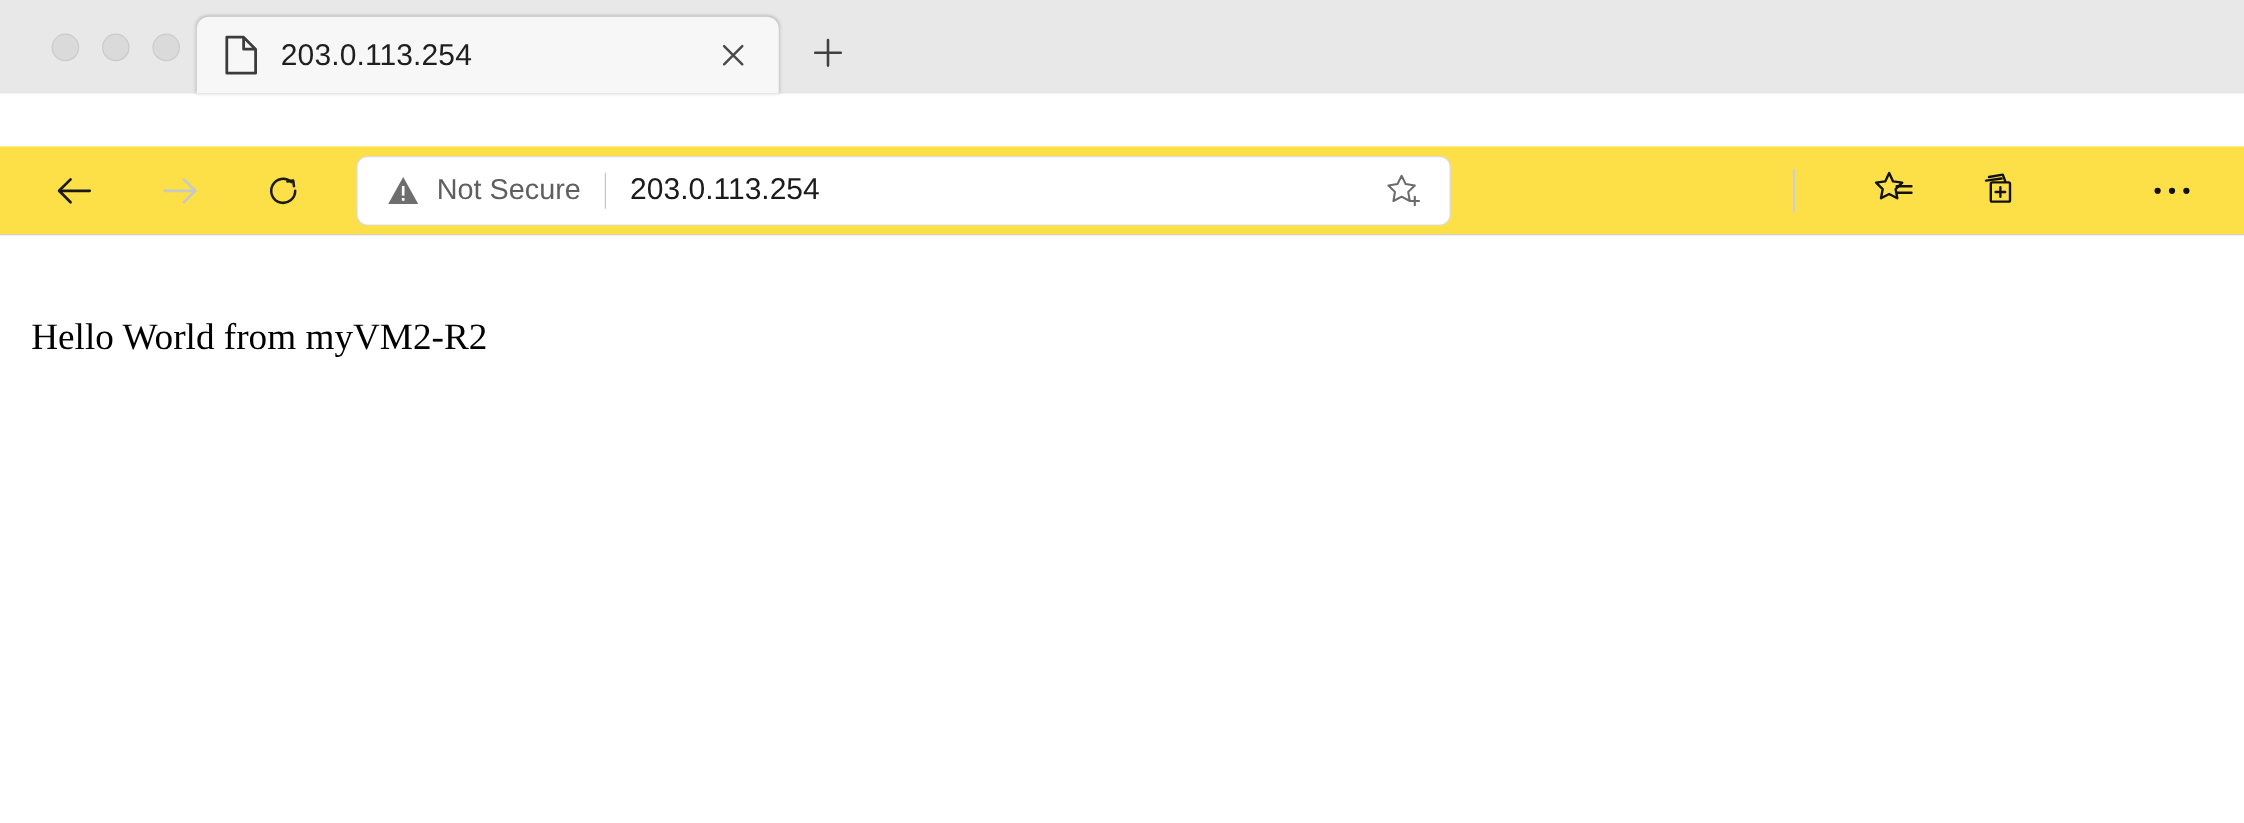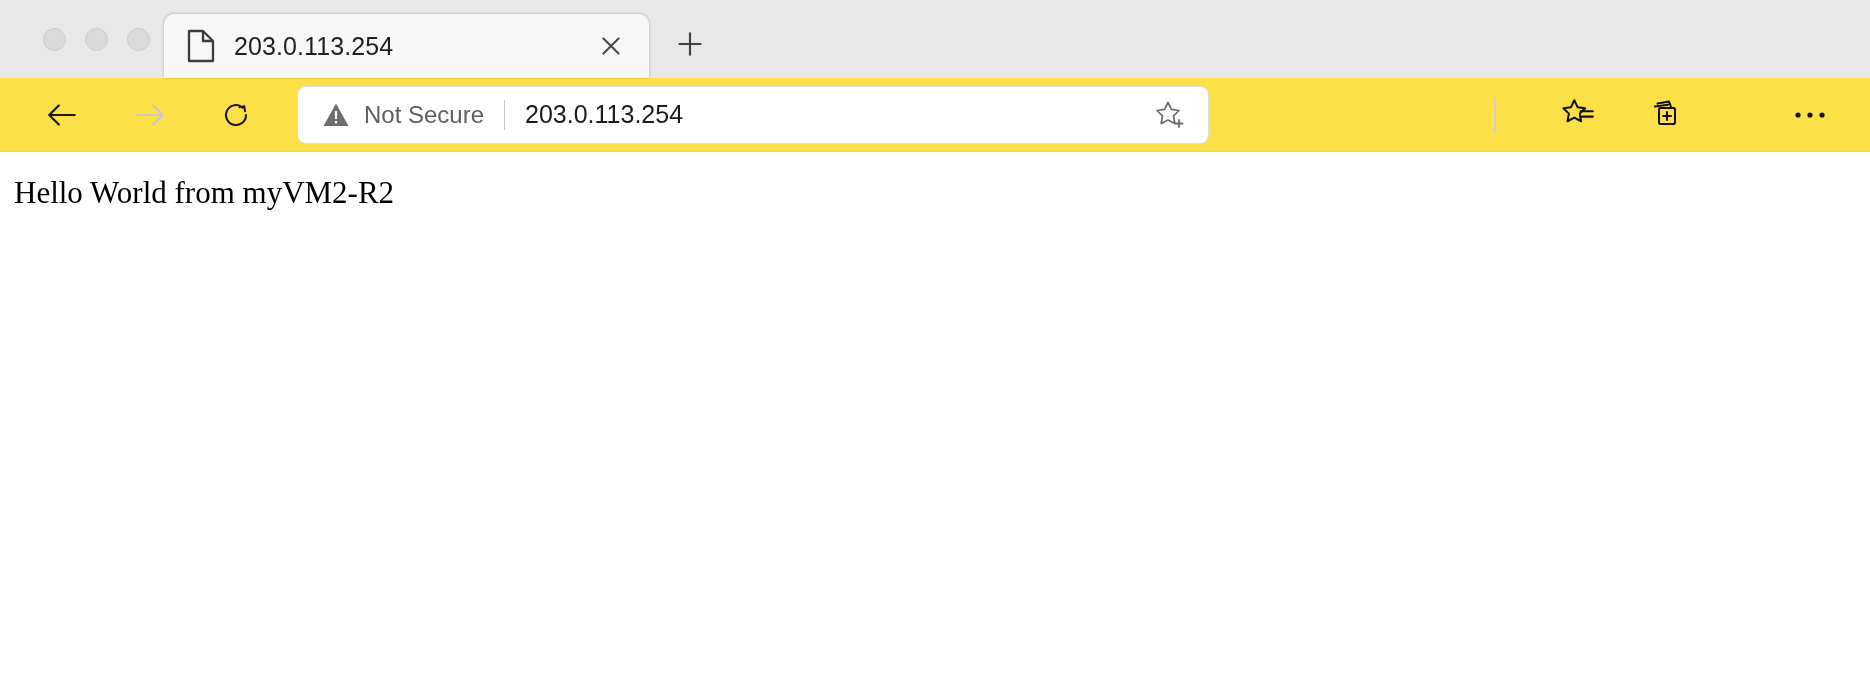--- a/index.html
+++ b/index.html
@@ -11,20 +11,21 @@
     background: #ffffff;
     font-family: "Liberation Sans", sans-serif;
   }
 
   #browser-window {
     width: 1870px;
     height: 686px;
     display: flex;
     flex-direction: column;
     background: #ffffff;
+    gap: 44px;
   }
 
   
   #tab-strip {
     position: relative;
     height: 78px;
     background: #e8e8e8;
     display: flex;
     align-items: flex-end;
     flex: 0 0 78px;
@@ -214,21 +215,21 @@
     border-radius: 5px;
     color: #111111;
     margin-left: 32px;
   }
   #more-button { margin-left: 88px; margin-right: 6px; }
 
   
   #page-content {
     flex: 1 1 auto;
     background: #ffffff;
-    padding: 22px 0 0 14px;
+    padding: 22px 0 0 26px;
     overflow: hidden;
   }
 
   #page-body-text {
     font-family: "Liberation Serif", serif;
     font-size: 31px;
     line-height: 1.22;
     color: #000000;
     white-space: pre-wrap;
   }

